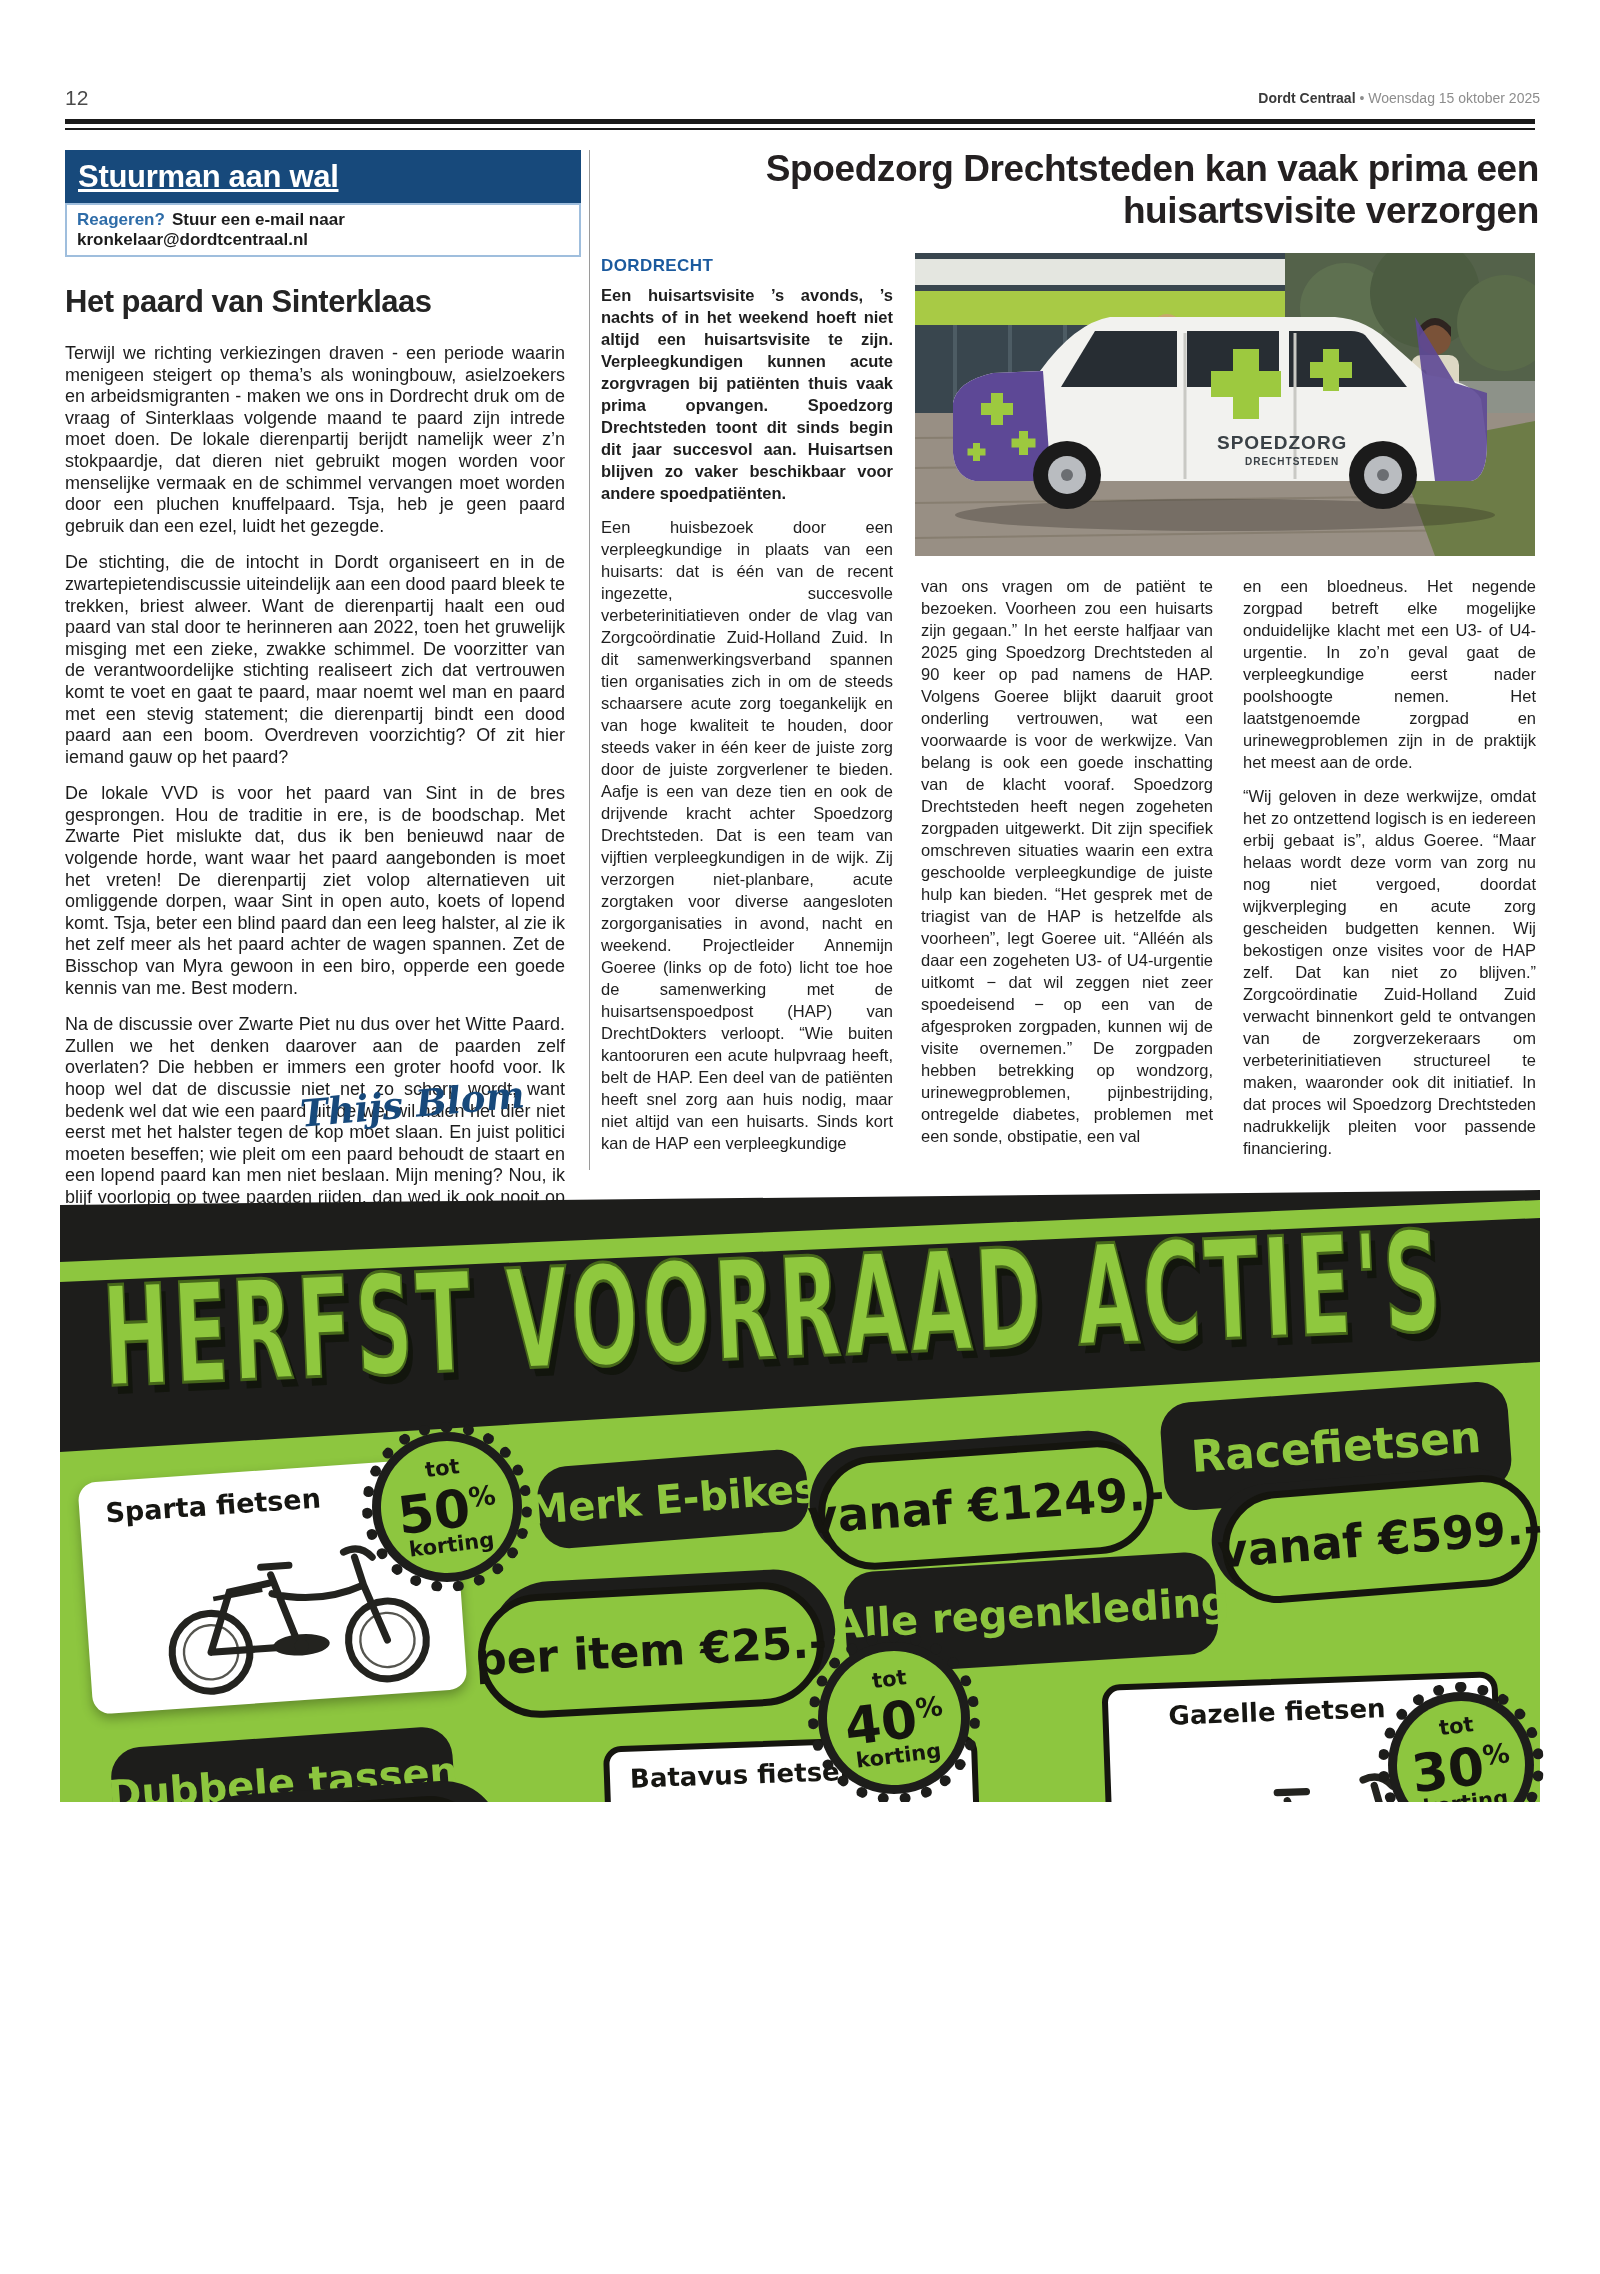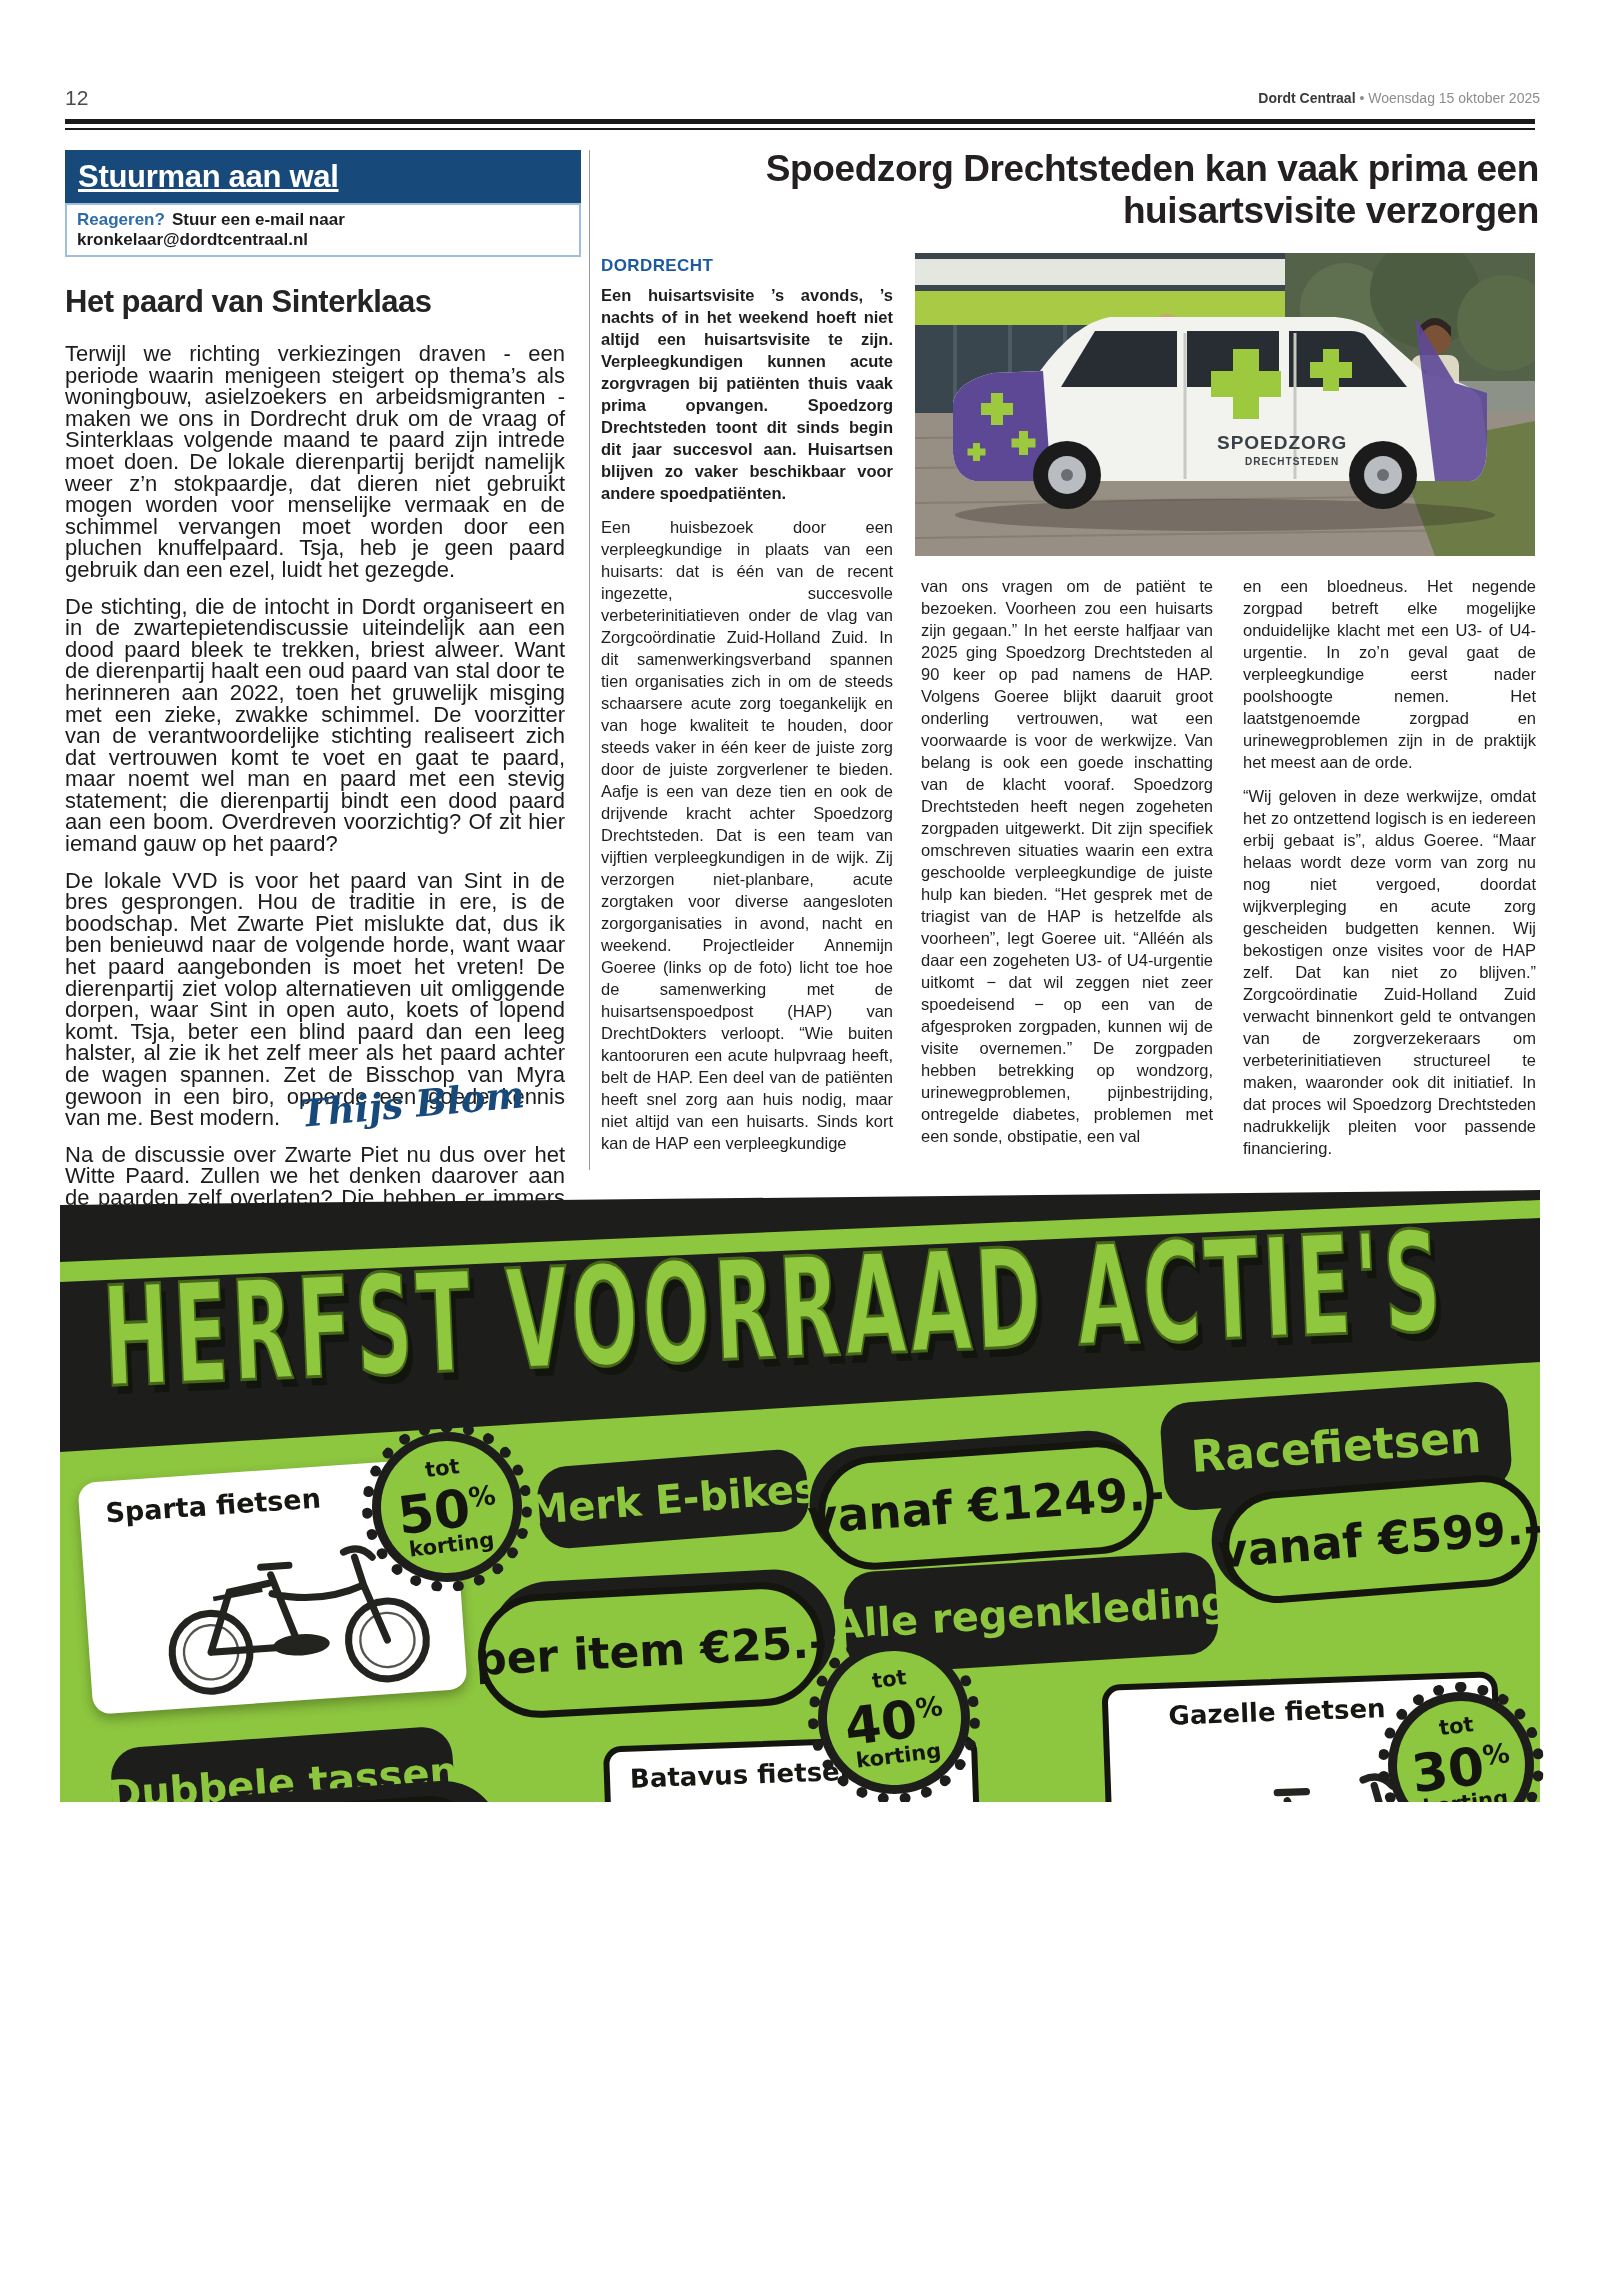--- a/index.html
+++ b/index.html
@@ -13,21 +13,21 @@
   #masthead-line .mh{font-weight:bold;color:#3a3a3a;}
   #masthead-line .dt{color:#8d8d8d;}
   #top-rule{left:65px;top:119px;width:1470px;height:4px;border-top:5px solid #1a1a1a;border-bottom:2px solid #1a1a1a;}
 
   
   #opinion{left:65px;top:150px;width:516px;}
   .op-bar{background:#17497b;color:#fff;font-weight:bold;font-size:31px;height:53px;line-height:53px;padding-left:13px;letter-spacing:-0.3px;text-decoration:underline;}
   .op-respond{border:2px solid #9fbedd;font-size:17px;font-weight:600;padding:5px 10px;color:#1d1d1d;}
   .op-respond .q{color:#2e6ca8;margin-right:7px;}
   .op-head{font-size:31px;font-weight:bold;color:#242424;margin:27px 0 0 0;letter-spacing:-0.5px;}
-  .op-body{margin-top:23px;width:500px;font-size:22px;line-height:21.6px;text-align:justify;color:#1c1c1c;}
+  .op-body{margin-top:23px;width:500px;font-size:18px;line-height:21.6px;text-align:justify;color:#1c1c1c;}
   .op-body p{margin:0 0 15px 0;}
   #signature{left:300px;top:1082px;font-family:"DejaVu Serif",serif;font-style:italic;font-weight:bold;
              font-size:37px;color:#17497b;transform:rotate(-5deg);}
 
   #col-divider{left:589px;top:150px;width:1px;height:1020px;background:#9a9a9a;}
 
   
   #headline{left:601px;top:148px;width:938px;font-size:37px;line-height:42px;font-weight:bold;color:#242021;letter-spacing:-0.4px;text-align:right;}
   .art-col{font-size:16.5px;line-height:22px;text-align:justify;color:#1e1e1e;}
   #art-col1{left:601px;top:255px;width:292px;}

